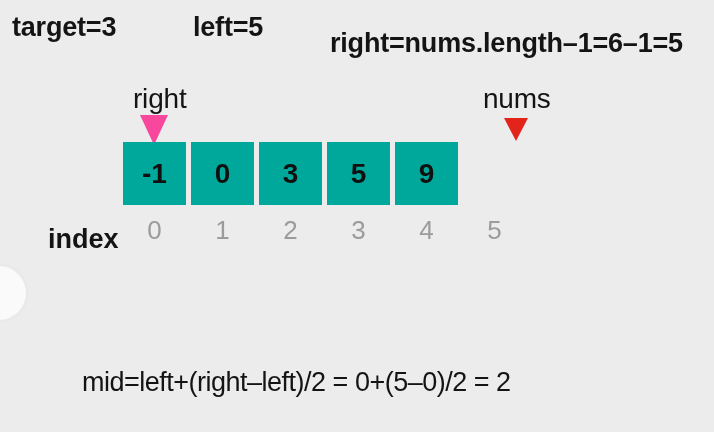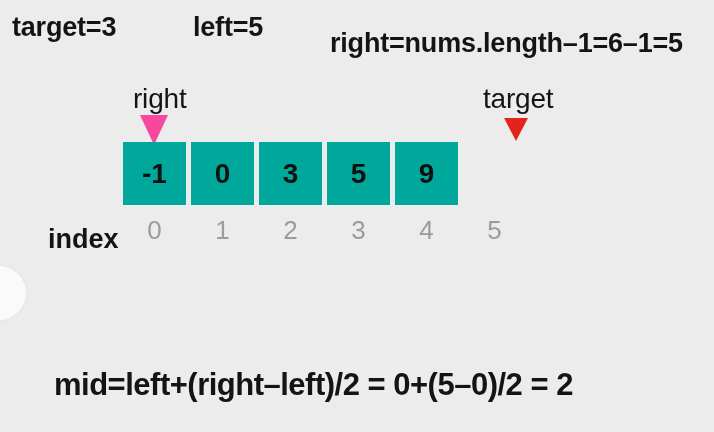--- a/index.html
+++ b/index.html
@@ -39,36 +39,36 @@
     font-size:28px;font-weight:700;color:#101010;
   }
   
   #index-label{left:48px;top:224px;font-size:27px;font-weight:600;}
   #indices{left:123px;top:215px;display:flex;gap:5px;}
   .idx{
     width:63px;text-align:center;
     font-size:26px;font-weight:400;color:#9b9b9b;
   }
   
-  #formula-text{left:54px;top:367px;font-size:31px;font-weight:700;letter-spacing:-0.5px;white-space:nowrap;}
+  #formula-text{left:82px;top:367px;font-size:27px;font-weight:400;letter-spacing:-0.5px;white-space:nowrap;}
   
   #edge-control{
     left:-28px;top:266px;width:54px;height:54px;border-radius:50%;
     background:#fafafa;box-shadow:0 0 6px rgba(0,0,0,0.04);
   }
 </style>
 </head>
 <body>
 
 <span class="abs topline" id="target-text">target=3</span>
 <span class="abs topline" id="leftvar-text">left=5</span>
 <span class="abs topline" id="rightvar-text">right=nums.length–1=6–1=5</span>
 
 <span class="abs ptr-label" id="left-label">right</span>
-<span class="abs ptr-label" id="right-label">target</span>
+<span class="abs ptr-label" id="right-label">nums</span>
 <div class="abs tri" id="left-arrow"></div>
 <div class="abs tri" id="right-arrow"></div>
 
 <div class="abs" id="cells">
   <div class="cell">-1</div>
   <div class="cell">0</div>
   <div class="cell">3</div>
   <div class="cell">5</div>
   <div class="cell">9</div>
 </div>

